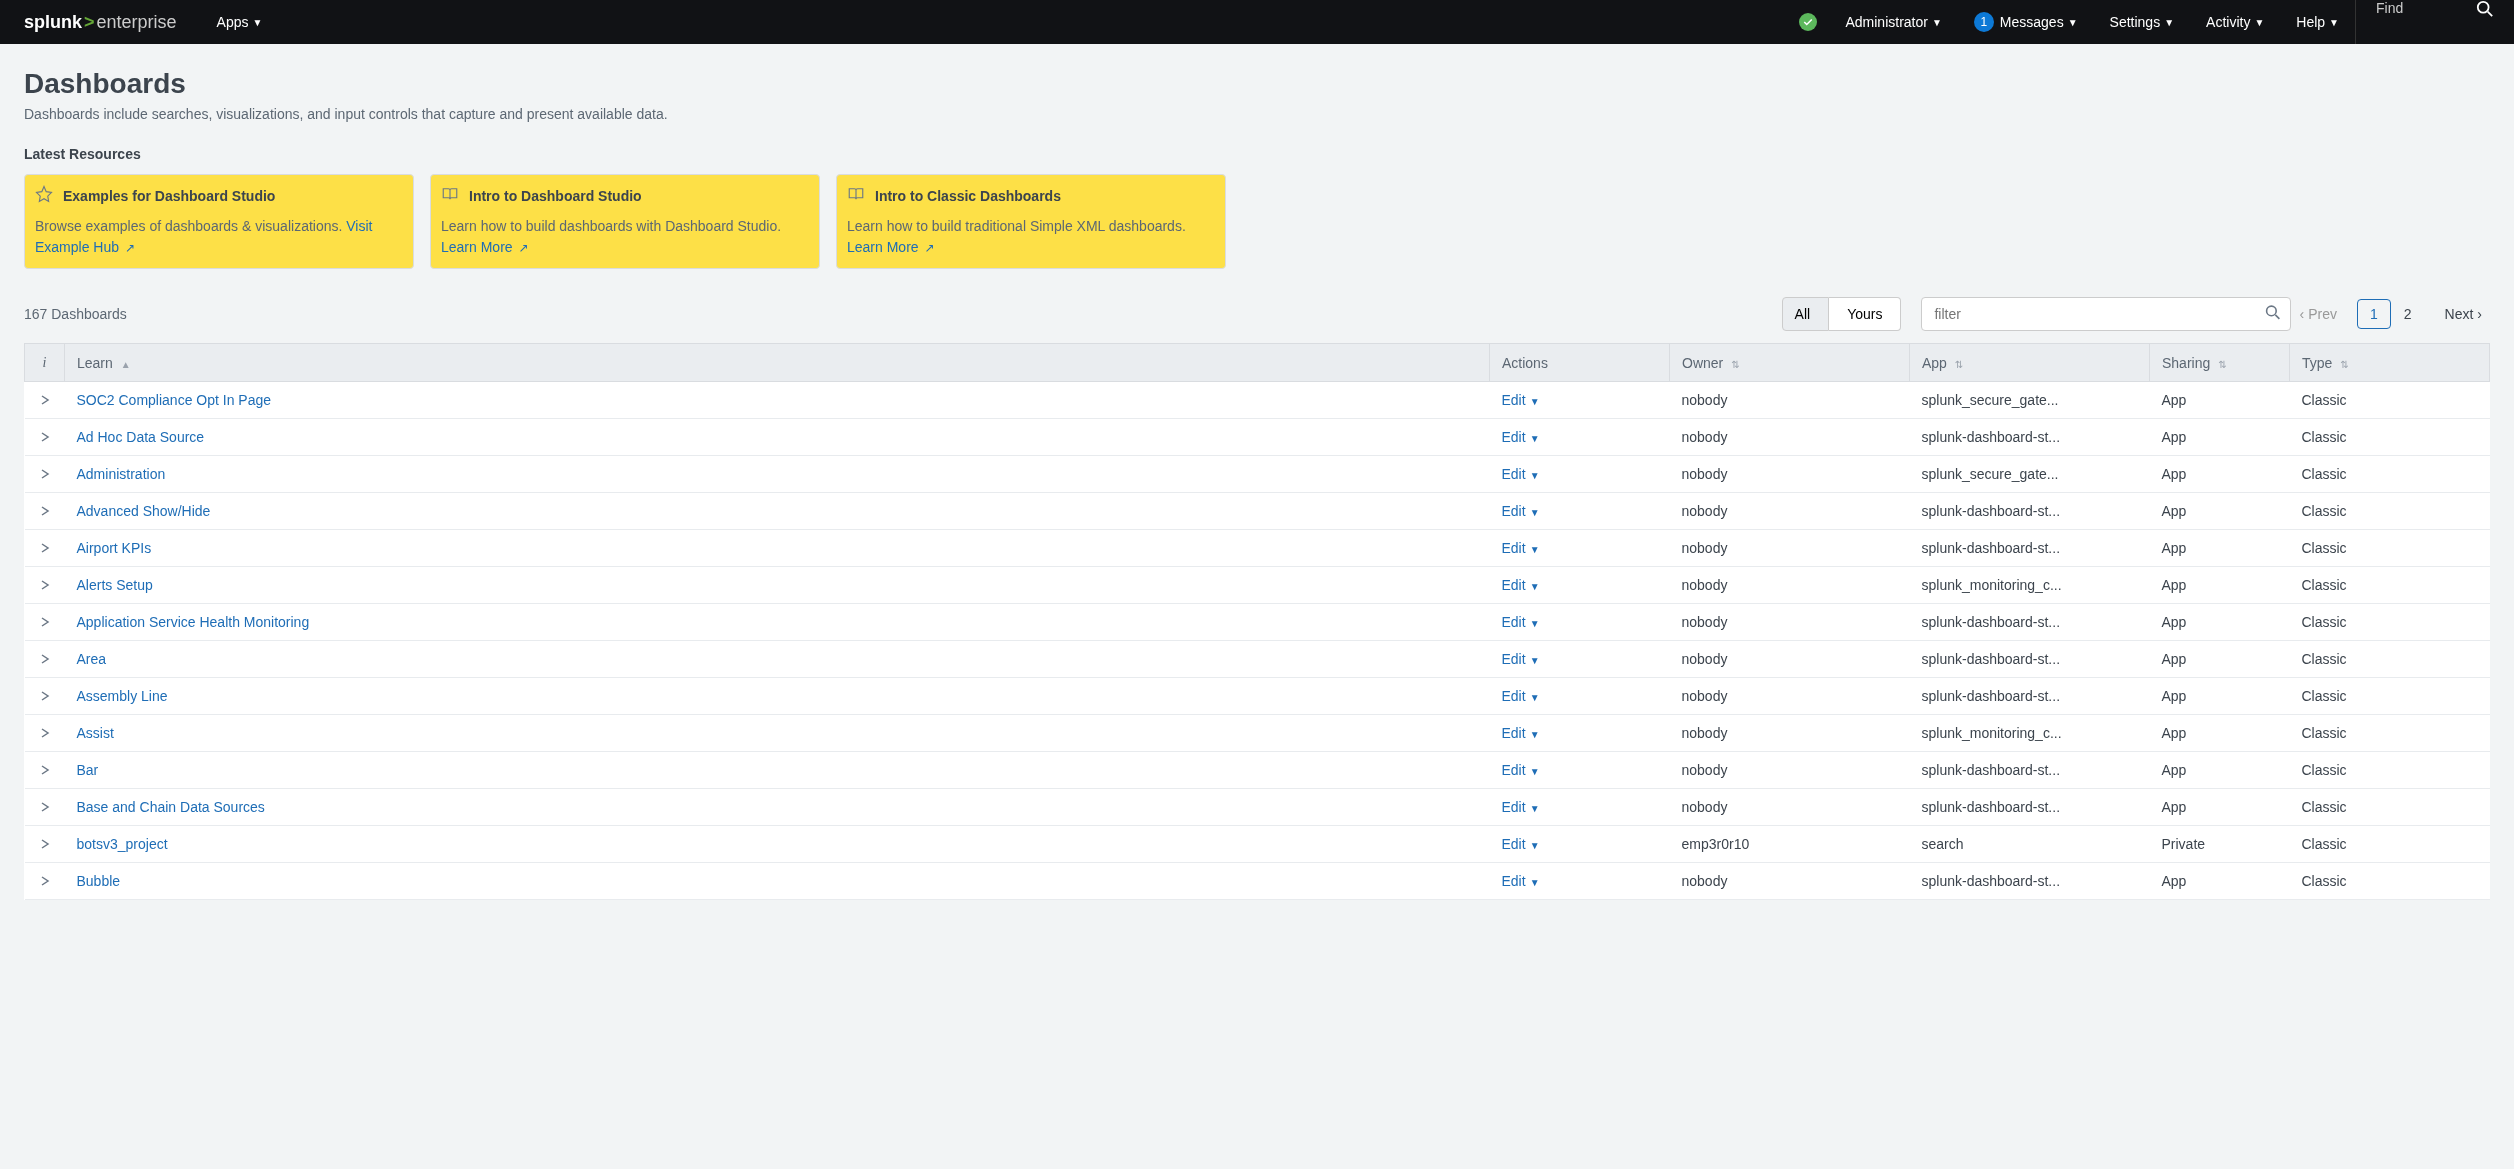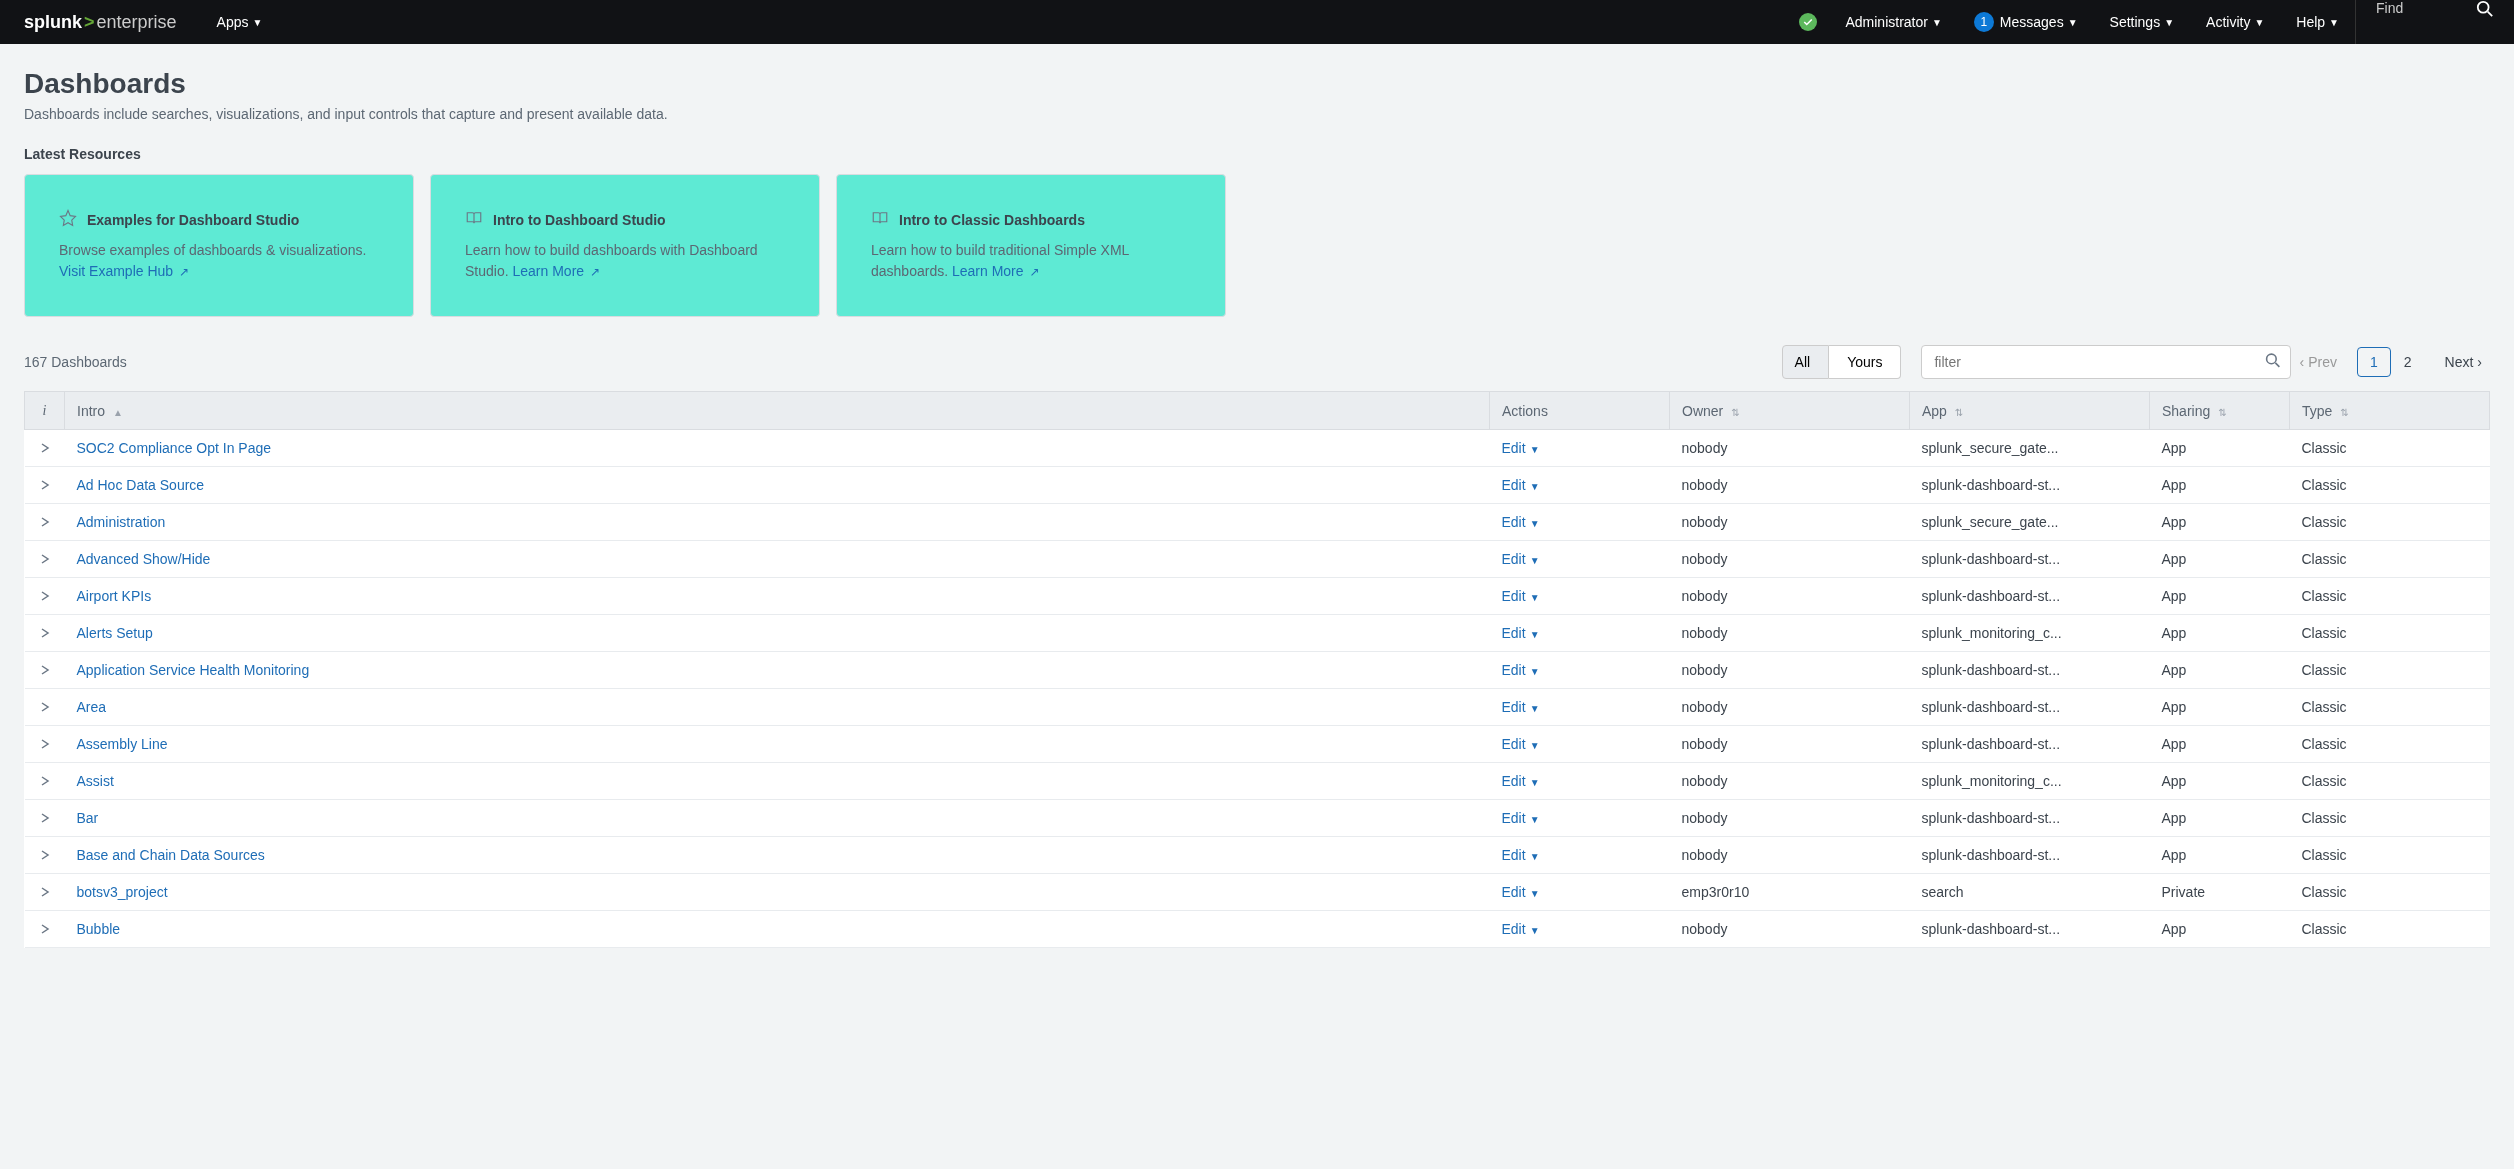--- a/index.html
+++ b/index.html
@@ -19,21 +19,21 @@
 .find-box input { background: transparent; border: none; color: #fff; font-size: 14px; width: 80px; outline: none; }
 .find-box input::placeholder { color: #ccc; }
 .search-glass { margin-left: 20px; }
 
 .page { padding: 24px; }
 h1 { font-size: 28px; font-weight: 600; color: #3c444d; margin-bottom: 6px; }
 .subtitle { color: #5c6773; margin-bottom: 24px; }
 .section-label { font-weight: 700; font-size: 14px; margin-bottom: 12px; }
 
 .cards { display: flex; gap: 16px; margin-bottom: 28px; }
-.card { background: #5eead4; border: 1px solid #d9dce0; border-radius: 4px; padding: 34px; width: 390px; }
+.card { background: #fde047; border: 1px solid #d9dce0; border-radius: 4px; padding: 10px; width: 390px; }
 .card-title { font-weight: 700; margin-bottom: 10px; display: flex; align-items: center; }
 .card-title .card-icon { margin-right: 10px; color: #6b7785; }
 .card-body { color: #5c6773; line-height: 1.5; }
 .card-body a { color: #1e6db6; text-decoration: none; }
 .ext-icon { font-size: 12px; margin-left: 2px; }
 
 .toolbar { display: flex; align-items: center; margin-bottom: 0; }
 .count { color: #5c6773; }
 .seg { display: flex; margin-left: auto; }
 .seg button { background: #fff; border: 1px solid #ccc; padding: 8px 18px; font-size: 14px; cursor: pointer; }
@@ -182,21 +182,21 @@
           <span>Next</span> 
           <span>›</span>
         </span>
     </div>
   </div>
 
   <table>
     <thead>
       <tr>
         <th class="col-expand"><i style="font-family:serif;font-style:italic">i</i></th>
-        <th><span>Intro</span> <span class="sort">▲</span></th>
+        <th><span>Learn</span> <span class="sort">▲</span></th>
         <th class="col-actions">Actions</th>
         <th class="col-owner"><span>Owner</span> <span class="sort">⇅</span></th>
         <th class="col-app"><span>App</span> <span class="sort">⇅</span></th>
         <th class="col-sharing"><span>Sharing</span> <span class="sort">⇅</span></th>
         <th class="col-type"><span>Type</span> <span class="sort">⇅</span></th>
       </tr>
     </thead>
     <tbody id="table-body">
         <tr>
           <td class="expand"><svg width="10" height="10" viewBox="0 0 10 10">

